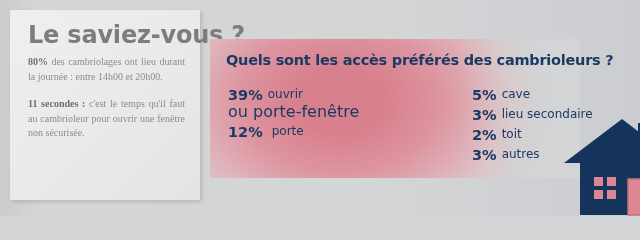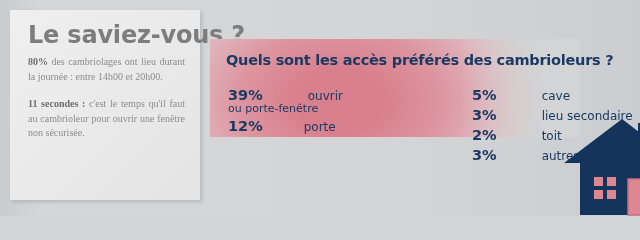--- a/index.html
+++ b/index.html
@@ -55,21 +55,21 @@
   .left-body p { margin: 0; font-family: Liberation Serif, serif; }
   .left-body p.second { margin-top: 13px; }
   .left-body b { color: #6e6e6e; font-weight: bold; }
 
   
   .pink-panel {
     position: absolute;
     left: 210px;
     top: 39px;
     width: 370px;
-    height: 98px;
+    height: 139px;
     background:
       radial-gradient(ellipse 210px 150px at 130px 62px,
         #d9808e 0%, #d9808e 22%, #dd95a0 48%, #dfb0b7 68%,
         #ddc3c6 82%, #d6cdcd 92%, #d2d4d6 100%);
   }
   .pink-panel::after {
     content: "";
     position: absolute;
     left: 250px; top: 0; right: 0; bottom: 0;
     background: linear-gradient(90deg, rgba(210,212,214,0) 0%, rgba(210,212,214,0.55) 55%, rgba(210,212,214,1) 100%);
@@ -91,42 +91,41 @@
   .stats {
     position: absolute;
     z-index: 4;
     color: #1b3a63;
   }
   .stats.left-col  { left: 18px;  top: 48px; }
   .stats.right-col { left: 262px; top: 48px; }
 
   .stat-line {
     display: flex;
-    align-items: flex-end;
+    align-items: flex-start;
     white-space: nowrap;
     margin-bottom: 2px;
-    gap: 40px;
   }
   .stat-pct {
     font-size: 14.5px;
     font-weight: bold;
     margin-right: 5px;
   }
   .stat-label {
     font-size: 12px;
     font-weight: normal;
   }
   .stat-subline {
-    font-size: 11px;
+    font-size: 16px;
     white-space: nowrap;
     margin-top: -3px;
     margin-bottom: 3px;
   }
   .left-col .stat-line.garage { margin-top: 3px; }
-  .left-col .stat-line.garage .stat-pct { margin-right: 1px; }
+  .left-col .stat-line.garage .stat-pct { margin-right: 9px; }
   .right-col .stat-line { margin-bottom: 4px; }
 
   
   .house {
     position: absolute;
     left: 352px;
     top: 78px;
     width: 120px;
     height: 100px;
     z-index: 3;

